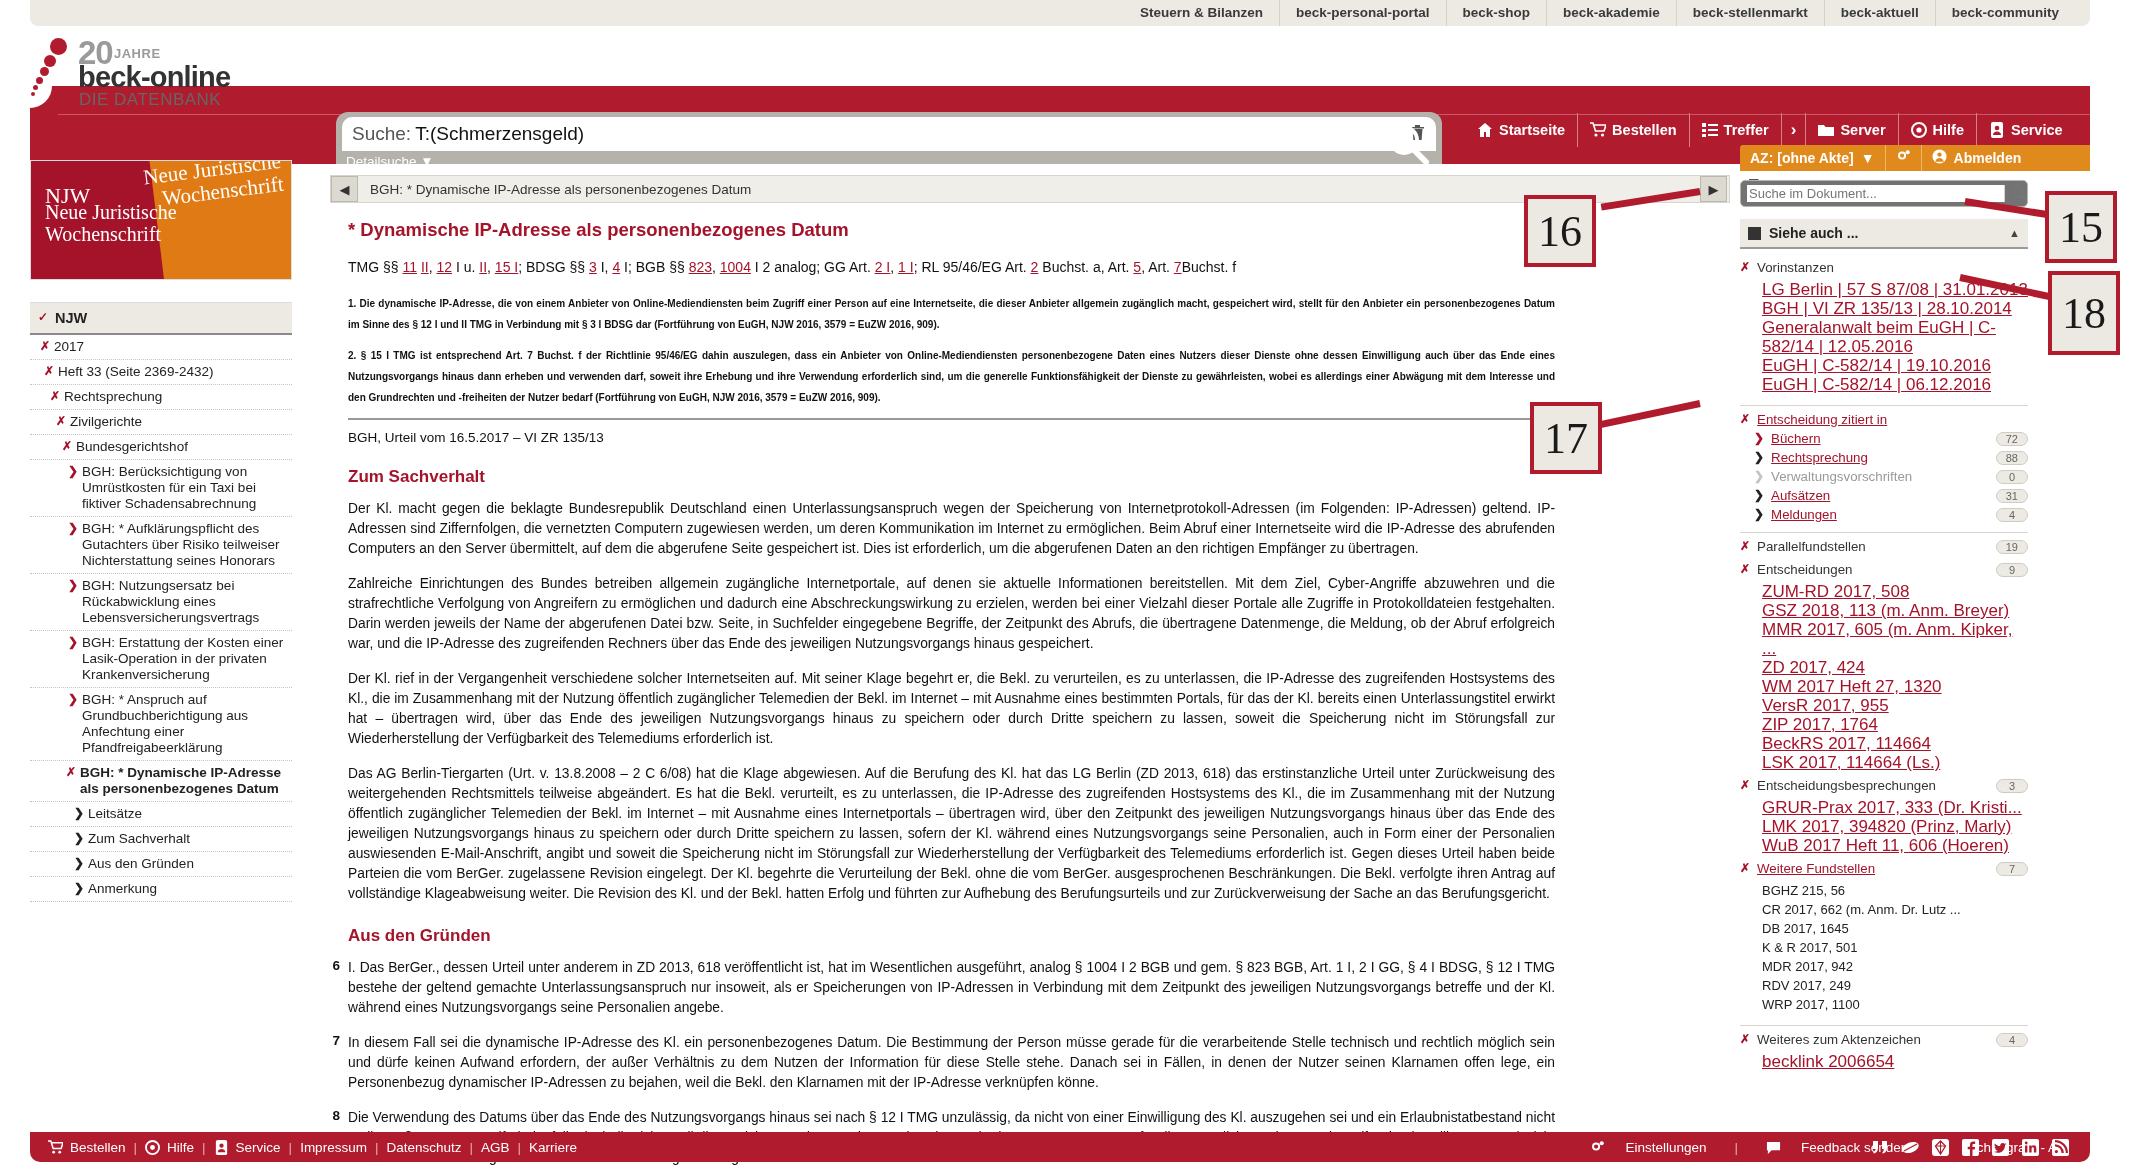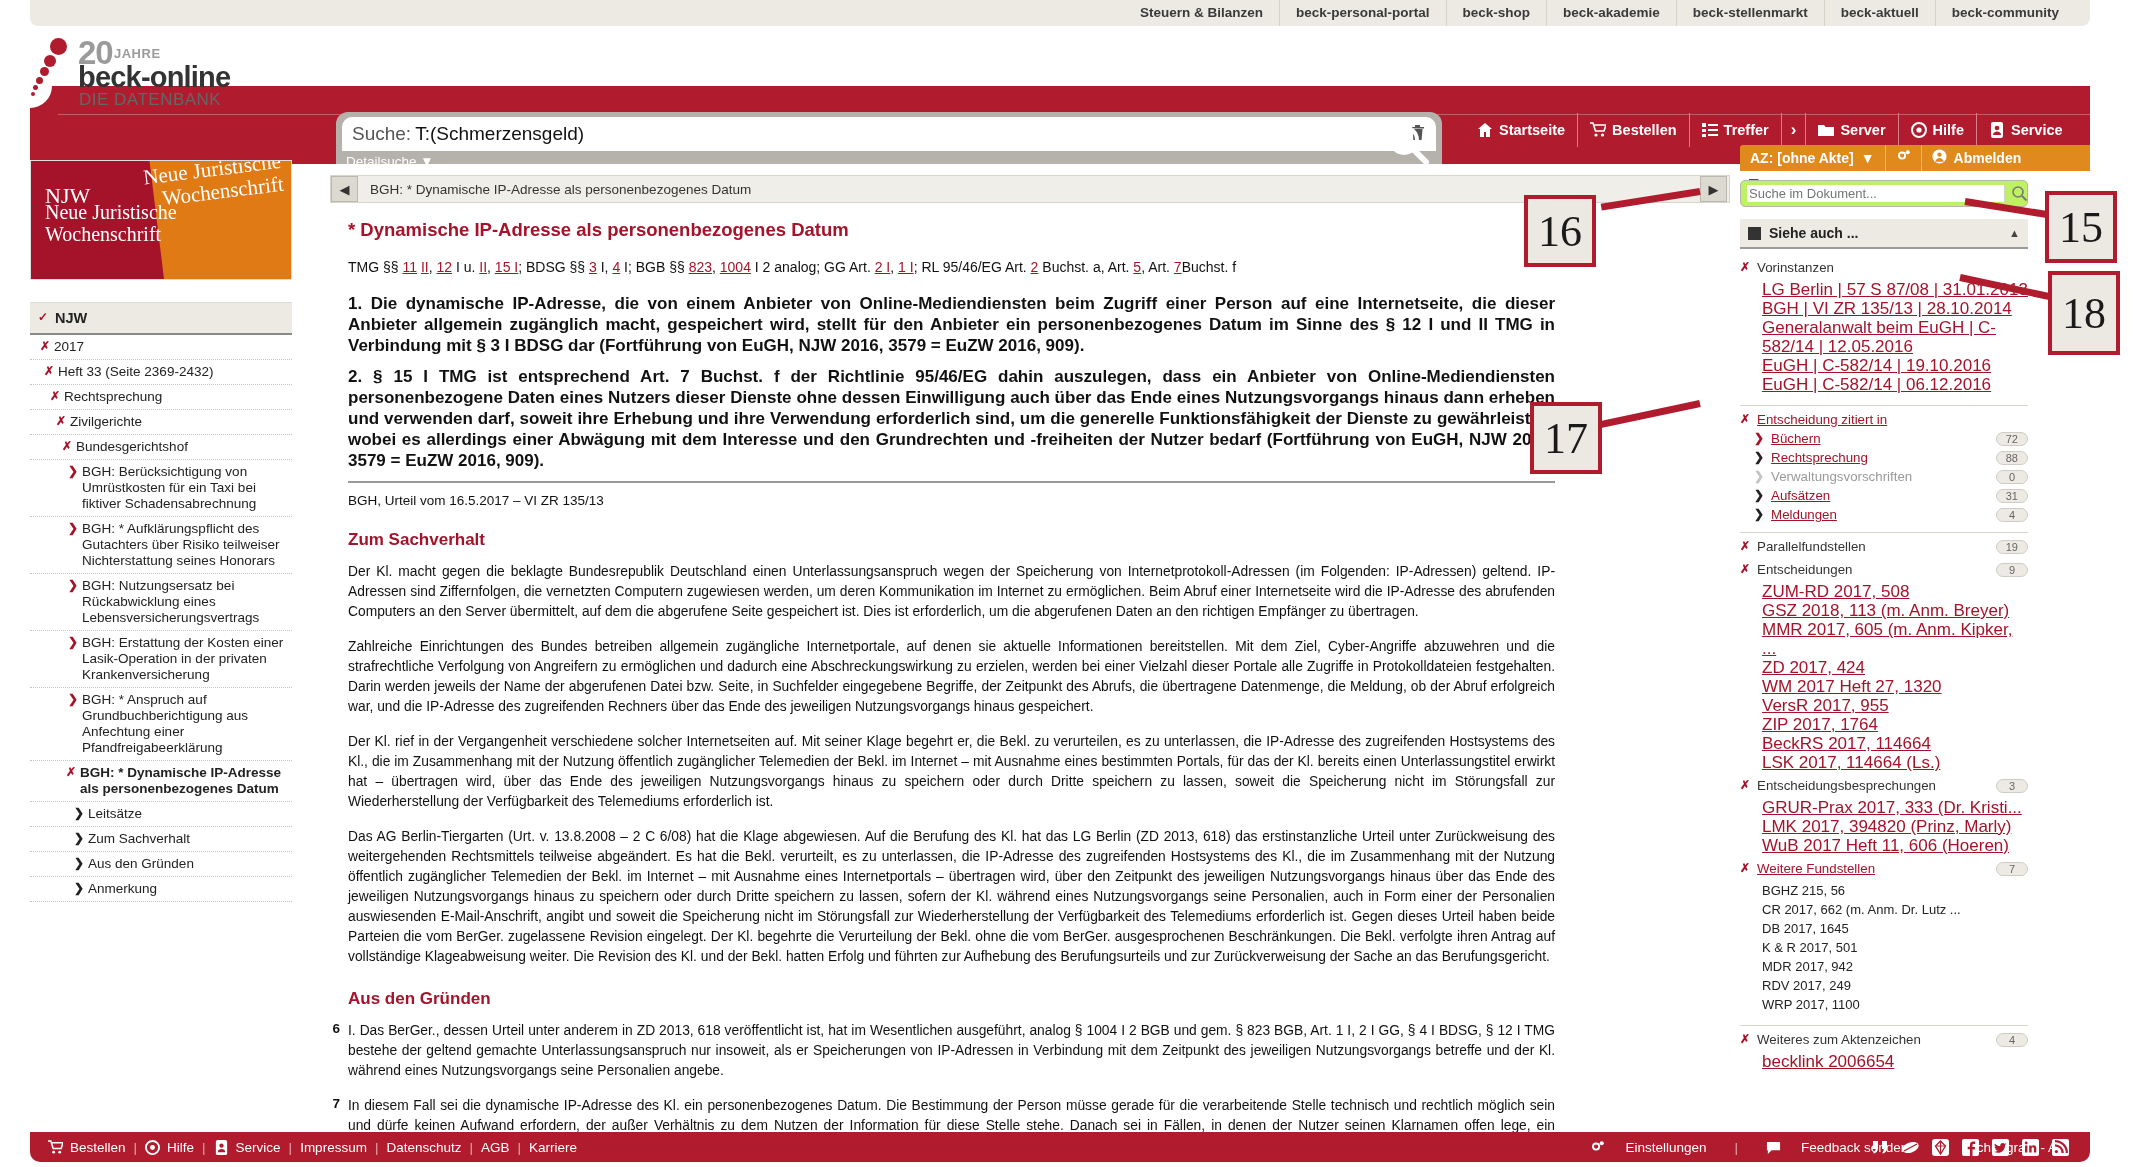--- a/index.html
+++ b/index.html
@@ -137,32 +137,32 @@
     width:27px; height:26px; background:#dcd9d0; border:1px solid #bbb8af;
     display:flex; align-items:center; justify-content:center; cursor:pointer; font-size:13px; color:#333;
   }
   .docnav .title { font-size:13.5px; color:#333; padding-left:12px; }
   .navbtn.right { position:absolute; right:2px; }
 
   .doc { margin-top:16px; width:1225px; }
   .doc h1 { font-size:18.5px; color:#a5132a; margin:0 0 16px 18px; font-weight:bold;}
   .doc h2 { font-size:17px; color:#a5132a; margin:22px 0 12px 18px; font-weight:bold;}
   .doc .norms { font-size:14px; color:#111; margin:0 0 16px 18px; line-height:20px;}
-  .doc .ls { font-size:17px; color:#111; font-weight:bold; margin:0 0 10px 18px; line-height:21px; text-align:justify;}
+  .doc .ls { font-size:10px; color:#111; font-weight:bold; margin:0 0 10px 18px; line-height:21px; text-align:justify;}
   .doc .fund { font-size:13.5px; color:#111; margin:6px 0 0 18px; padding-top:10px; border-top:2px solid #999; }
   .doc p.body { font-size:13.8px; color:#111; margin:0 0 15px 18px; line-height:20px; text-align:justify;}
   .doc .numpara { display:flex; gap:0; margin:0 0 15px 0; }
   .doc .numpara .n { width:18px; flex:none; font-size:13.5px; font-weight:bold; color:#111; text-align:right; padding-right:8px;}
   .doc .numpara .ptxt { flex:1; font-size:13.8px; color:#111; line-height:20px; text-align:justify; }
   a.lnk { color:#a5132a; text-decoration:underline; }
 
   
   .rightcol { position:absolute; left:1740px; top:180px; width:300px; }
   .docsearch {
-    width:288px; height:27px; border:1px solid #b9b5ac; border-radius:5px; background:#bef264;
+    width:288px; height:27px; border:1px solid #b9b5ac; border-radius:5px; background:#737373;
     display:flex; align-items:center; padding:0 6px;
   }
   .docsearch input {
     border:none; outline:none; font-size:13px; color:#666; flex:1; font-family:"Liberation Sans", sans-serif;
   }
   .docsearch .sic { width:17px; height:17px; border-left:1px solid #d5d2c9; padding-left:6px; }
 
   .panel-head {
     margin-top:12px; width:288px; background:#eceae3; border-bottom:2px solid #9a9a9a;
     padding:6px 8px; display:flex; align-items:center; gap:8px; font-size:14px; font-weight:bold; color:#222;

